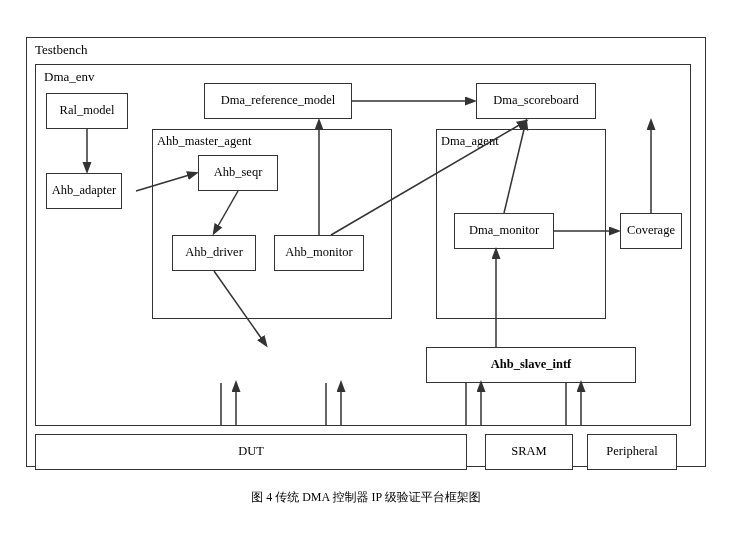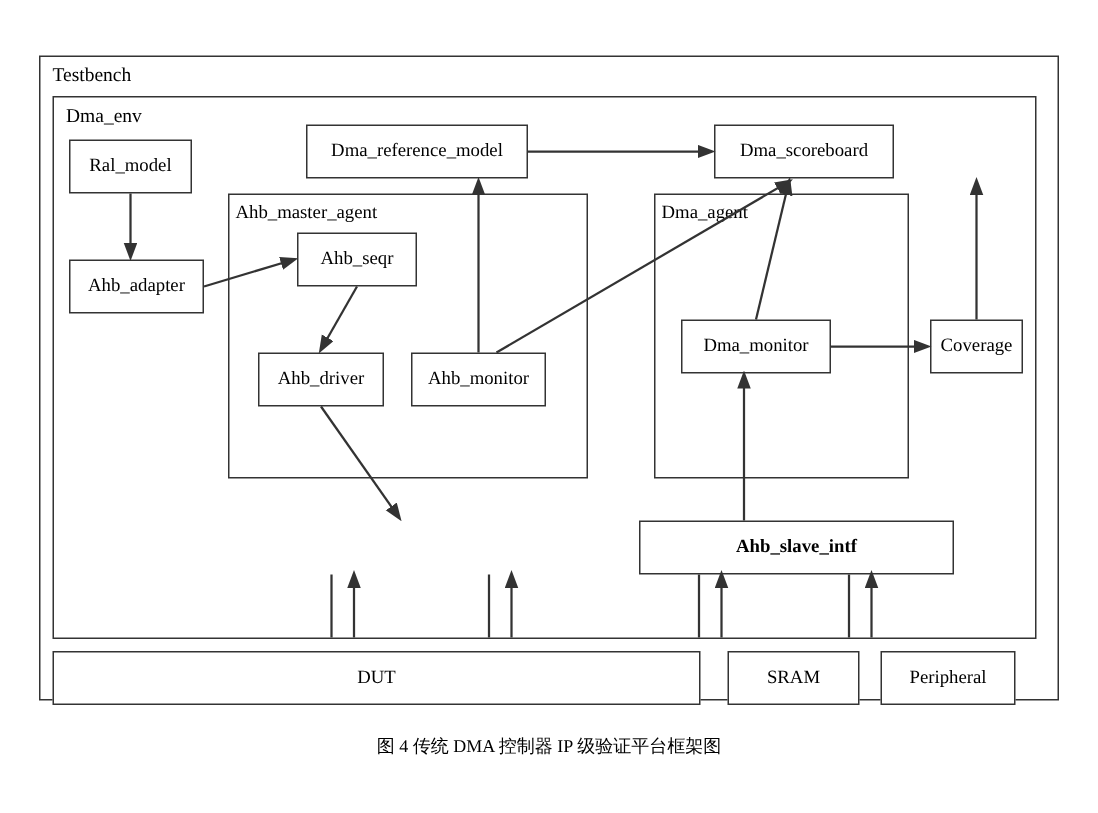--- a/index.html
+++ b/index.html
@@ -91,21 +91,21 @@
     <div class="testbench-box">
       <span class="testbench-label">Testbench</span>
 
       <div class="dmaenv-box">
         <span class="dmaenv-label">Dma_env</span>
 
         <div class="comp-box" style="left:10px; top:28px; width:82px; height:36px;">
           <span>Ral_model</span>
         </div>
 
-        <div class="comp-box" style="left:10px; top:108px; width:90px; height:36px;font-family:Liberation Serif, serif;">
+        <div class="comp-box" style="left:10px; top:108px; width:76px; height:36px;font-family:Liberation Serif, serif;">
           <span>Ahb_adapter</span>
         </div>
 
         <div class="comp-box" style="left:440px; top:18px; width:120px; height:36px;">
           <span>Dma_scoreboard</span>
         </div>
 
         <div class="comp-box" style="left:168px; top:18px; width:148px; height:36px;">
           <span>Dma_reference_model</span>
         </div>

